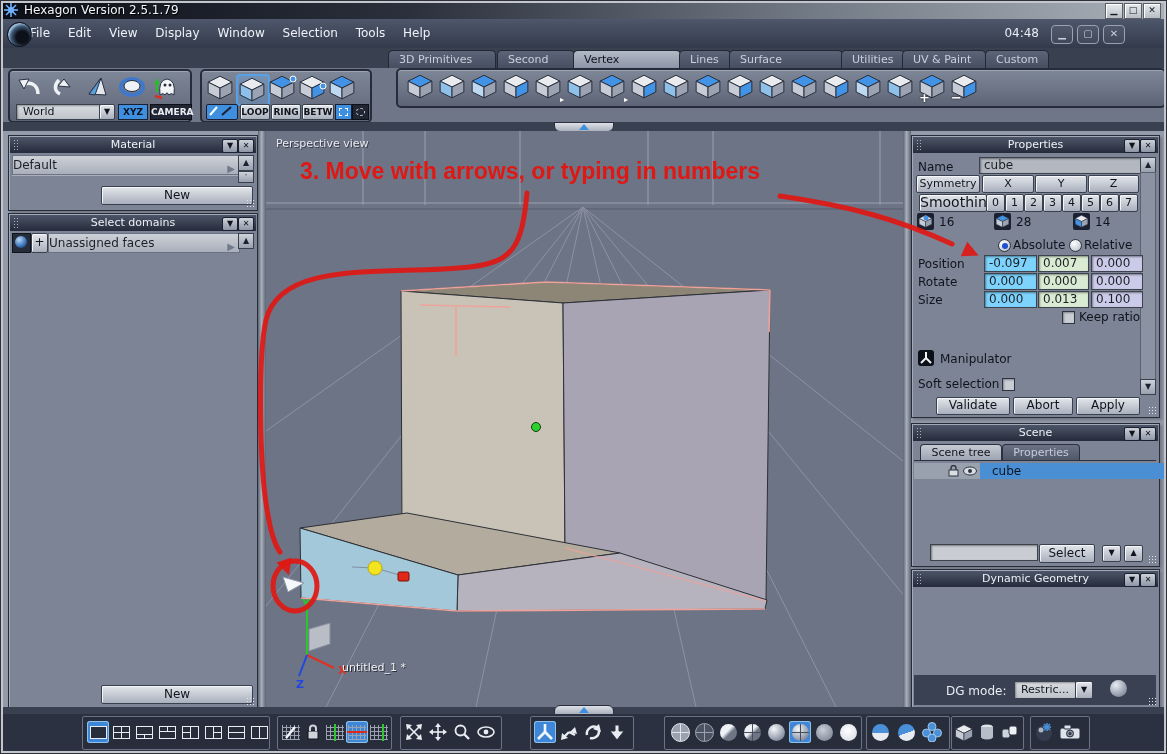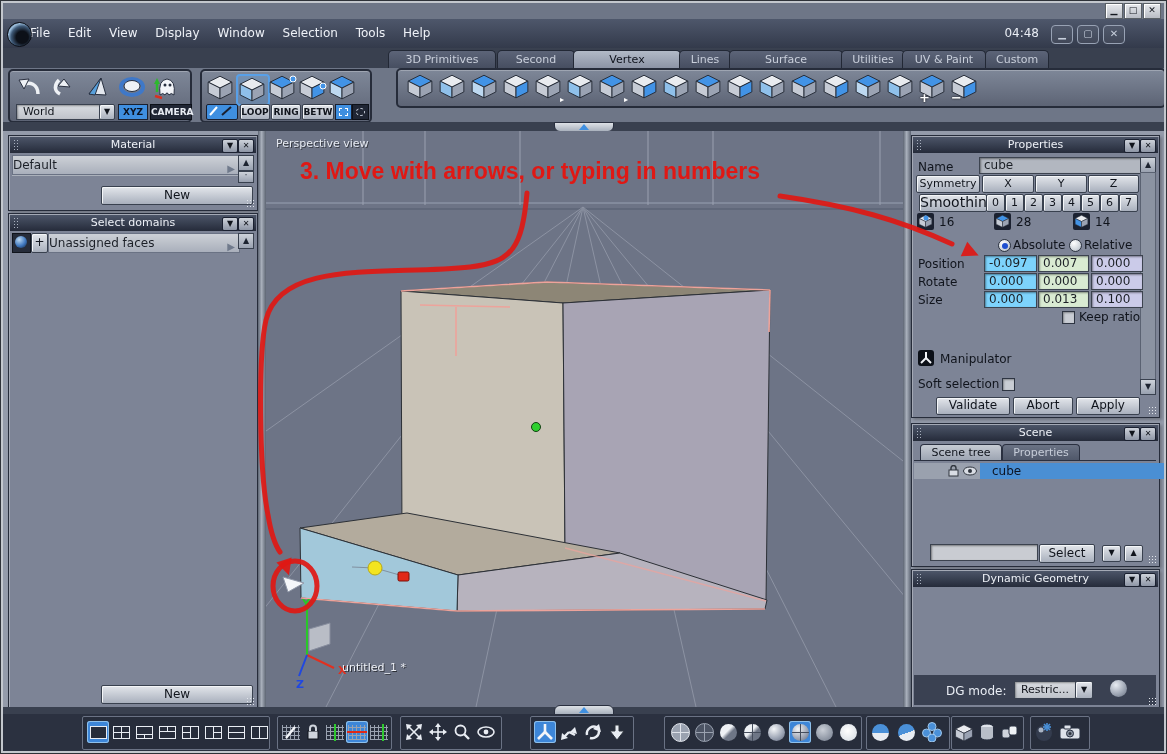--- a/index.html
+++ b/index.html
@@ -24,21 +24,21 @@
   .logo{position:absolute;left:7px;top:3px;width:23px;height:23px;border-radius:50%;
     background:radial-gradient(circle at 62% 62%,#0c1018 30%,#3f5a78 55%,#9fc2e0 70%,#2c3a50 85%);
     border:1px solid #0a0d14;}
   .clock{position:absolute;right:128px;top:0;line-height:29px;color:#e9edf4;font-size:12px;}
   .mbtn{position:absolute;top:6px;width:20px;height:17px;border:1px solid #98a2b4;border-radius:4px;
     color:#c7cfdc;font-size:10px;line-height:15px;text-align:center;background:rgba(255,255,255,.05);font-weight:bold;}
   
   .tabstrip{position:absolute;left:0;top:48px;width:1167px;height:20px;background:#39404f;}
   .tab{position:absolute;top:2px;height:18px;border:1px solid #222835;border-bottom:none;
     border-radius:5px 5px 0 0;background:linear-gradient(#5c6478,#454d5f);color:#c9cfdb;
-    font-size:11px;text-align:center;line-height:17px;padding:0 10px;}
+    font-size:11px;text-align:left;line-height:17px;padding:0 10px;}
   .tab.active{background:linear-gradient(#b2bac7,#8a92a4);color:#0e121c;}
   
   .toolrow{position:absolute;left:0;top:68px;width:1167px;height:54px;background:#6e7687;border-bottom:2px solid #39404f;}
   .tgroup{position:absolute;border:2px solid #262c3a;border-radius:5px;
     background:linear-gradient(#7e8798,#5d6475);box-shadow:inset 0 1px 0 rgba(255,255,255,.25);}
   .ti{width:28px;height:26px;display:block;}
   .va{--ft:#4293e6}.vb{--fl:#8fc0ea}.vc{--fr:#4293e6}.vd{--ft:#4293e6;--fl:#bdd8f0}
   .iconbtn{position:absolute;top:3px;width:30px;height:28px;}
   .selframe{border:2px solid #58a0e8;border-radius:4px;background:rgba(110,170,230,.35);}
   .btn3d{background:linear-gradient(#e3e6eb,#a9b0bd);border:1px solid #39414f;border-radius:2px;
@@ -103,20 +103,32 @@
 <div class="screen">
 
 <svg width="0" height="0" style="position:absolute">
   <symbol id="sym-cube" viewBox="0 0 26 24">
     <polygon points="13,2 24,7.5 13,13 2,7.5" fill="var(--ft,#e9ebef)" stroke="#262c38" stroke-width="0.9"></polygon>
     <polygon points="2,7.5 13,13 13,23 2,17.5" fill="var(--fl,#c6cbd5)" stroke="#262c38" stroke-width="0.9"></polygon>
     <polygon points="24,7.5 13,13 13,23 24,17.5" fill="var(--fr,#9ba3b3)" stroke="#262c38" stroke-width="0.9"></polygon>
   </symbol>
 </svg>
 
+<div class="titlebar">
+  <svg width="14" height="14" style="margin-left:4px">
+    <circle cx="7" cy="7" r="3" fill="#6fb0ff"></circle>
+    <g stroke="#6fb0ff" stroke-width="1.6">
+          <line x1="7" y1="0" x2="7" y2="14"></line>
+          <line x1="0" y1="7" x2="14" y2="7"></line>
+          <line x1="2" y1="2" x2="12" y2="12"></line>
+          <line x1="12" y1="2" x2="2" y2="12"></line>
+        </g>
+  </svg>
+  <span class="titletext">Hexagon Version 2.5.1.79</span>
+</div>
 <div class="tbtn" style="right:44px">▁</div>
 <div class="tbtn" style="right:25px">□</div>
 <div class="tbtn" style="right:6px">✕</div>
 
 <div class="menubar">
   <div class="logo"></div>
   <div style="margin-left:23px">
     <span class="menuitem">File</span>
     <span class="menuitem">Edit</span>
     <span class="menuitem">View</span>

